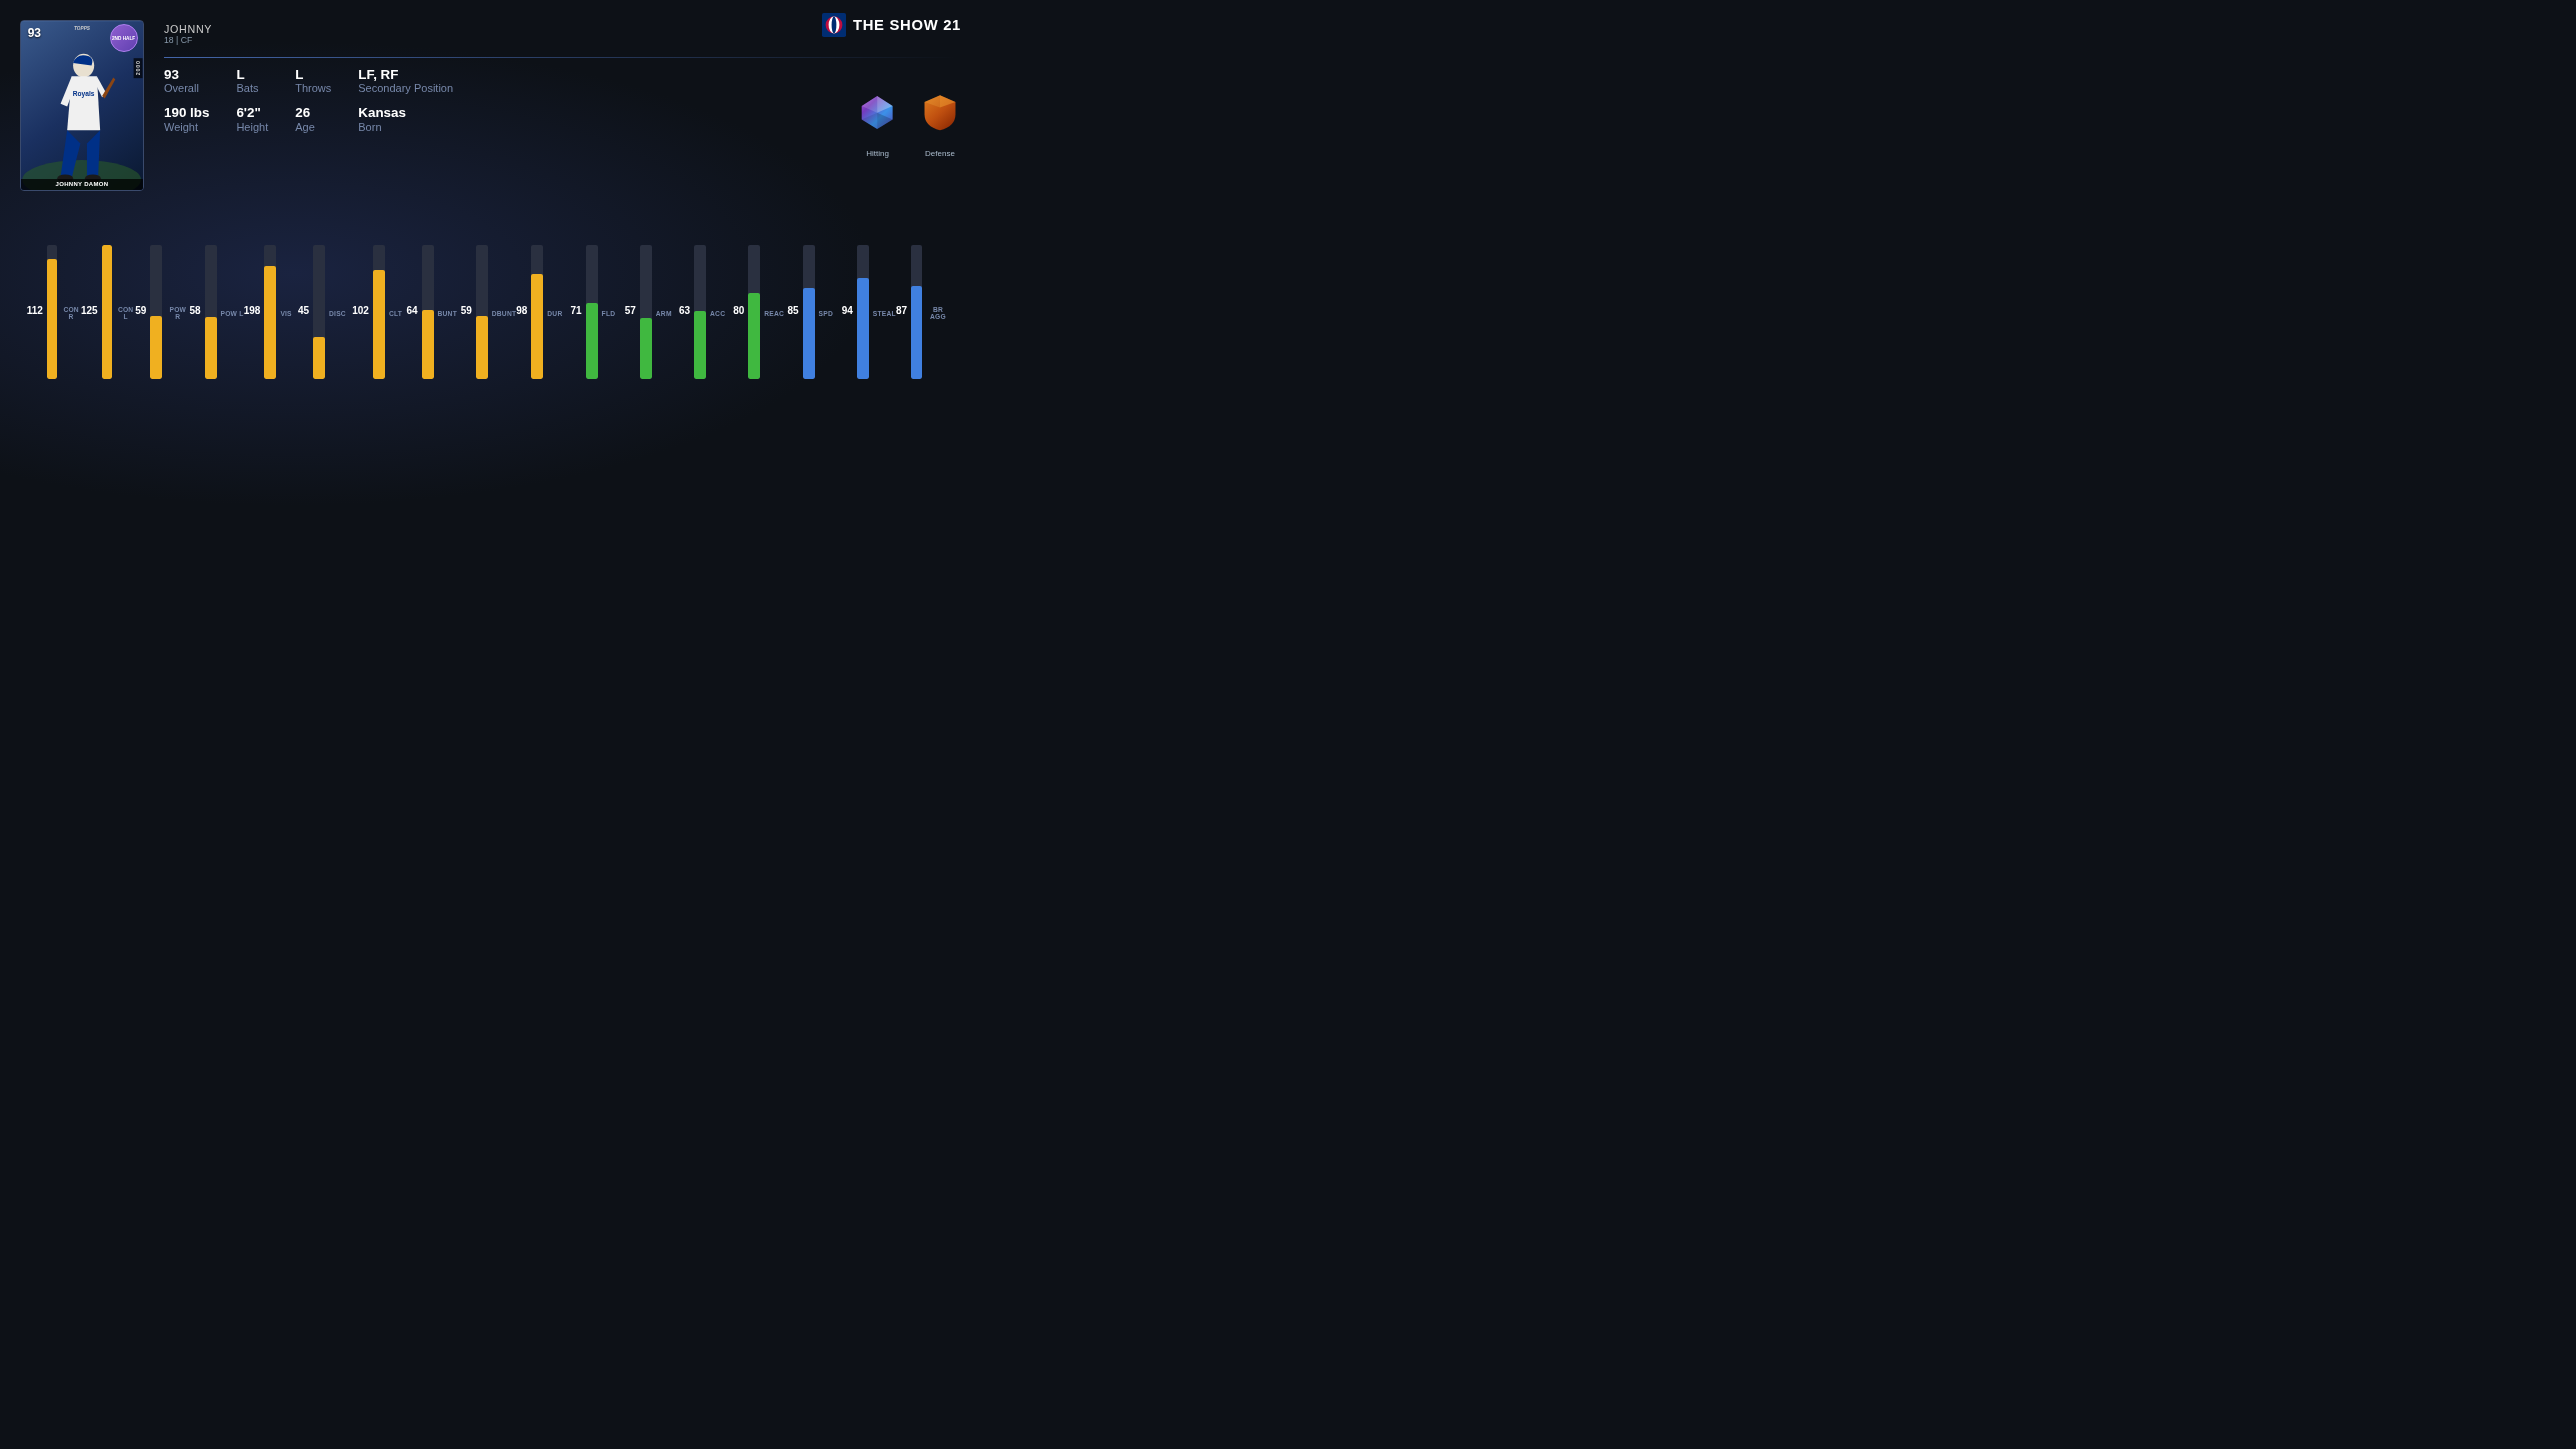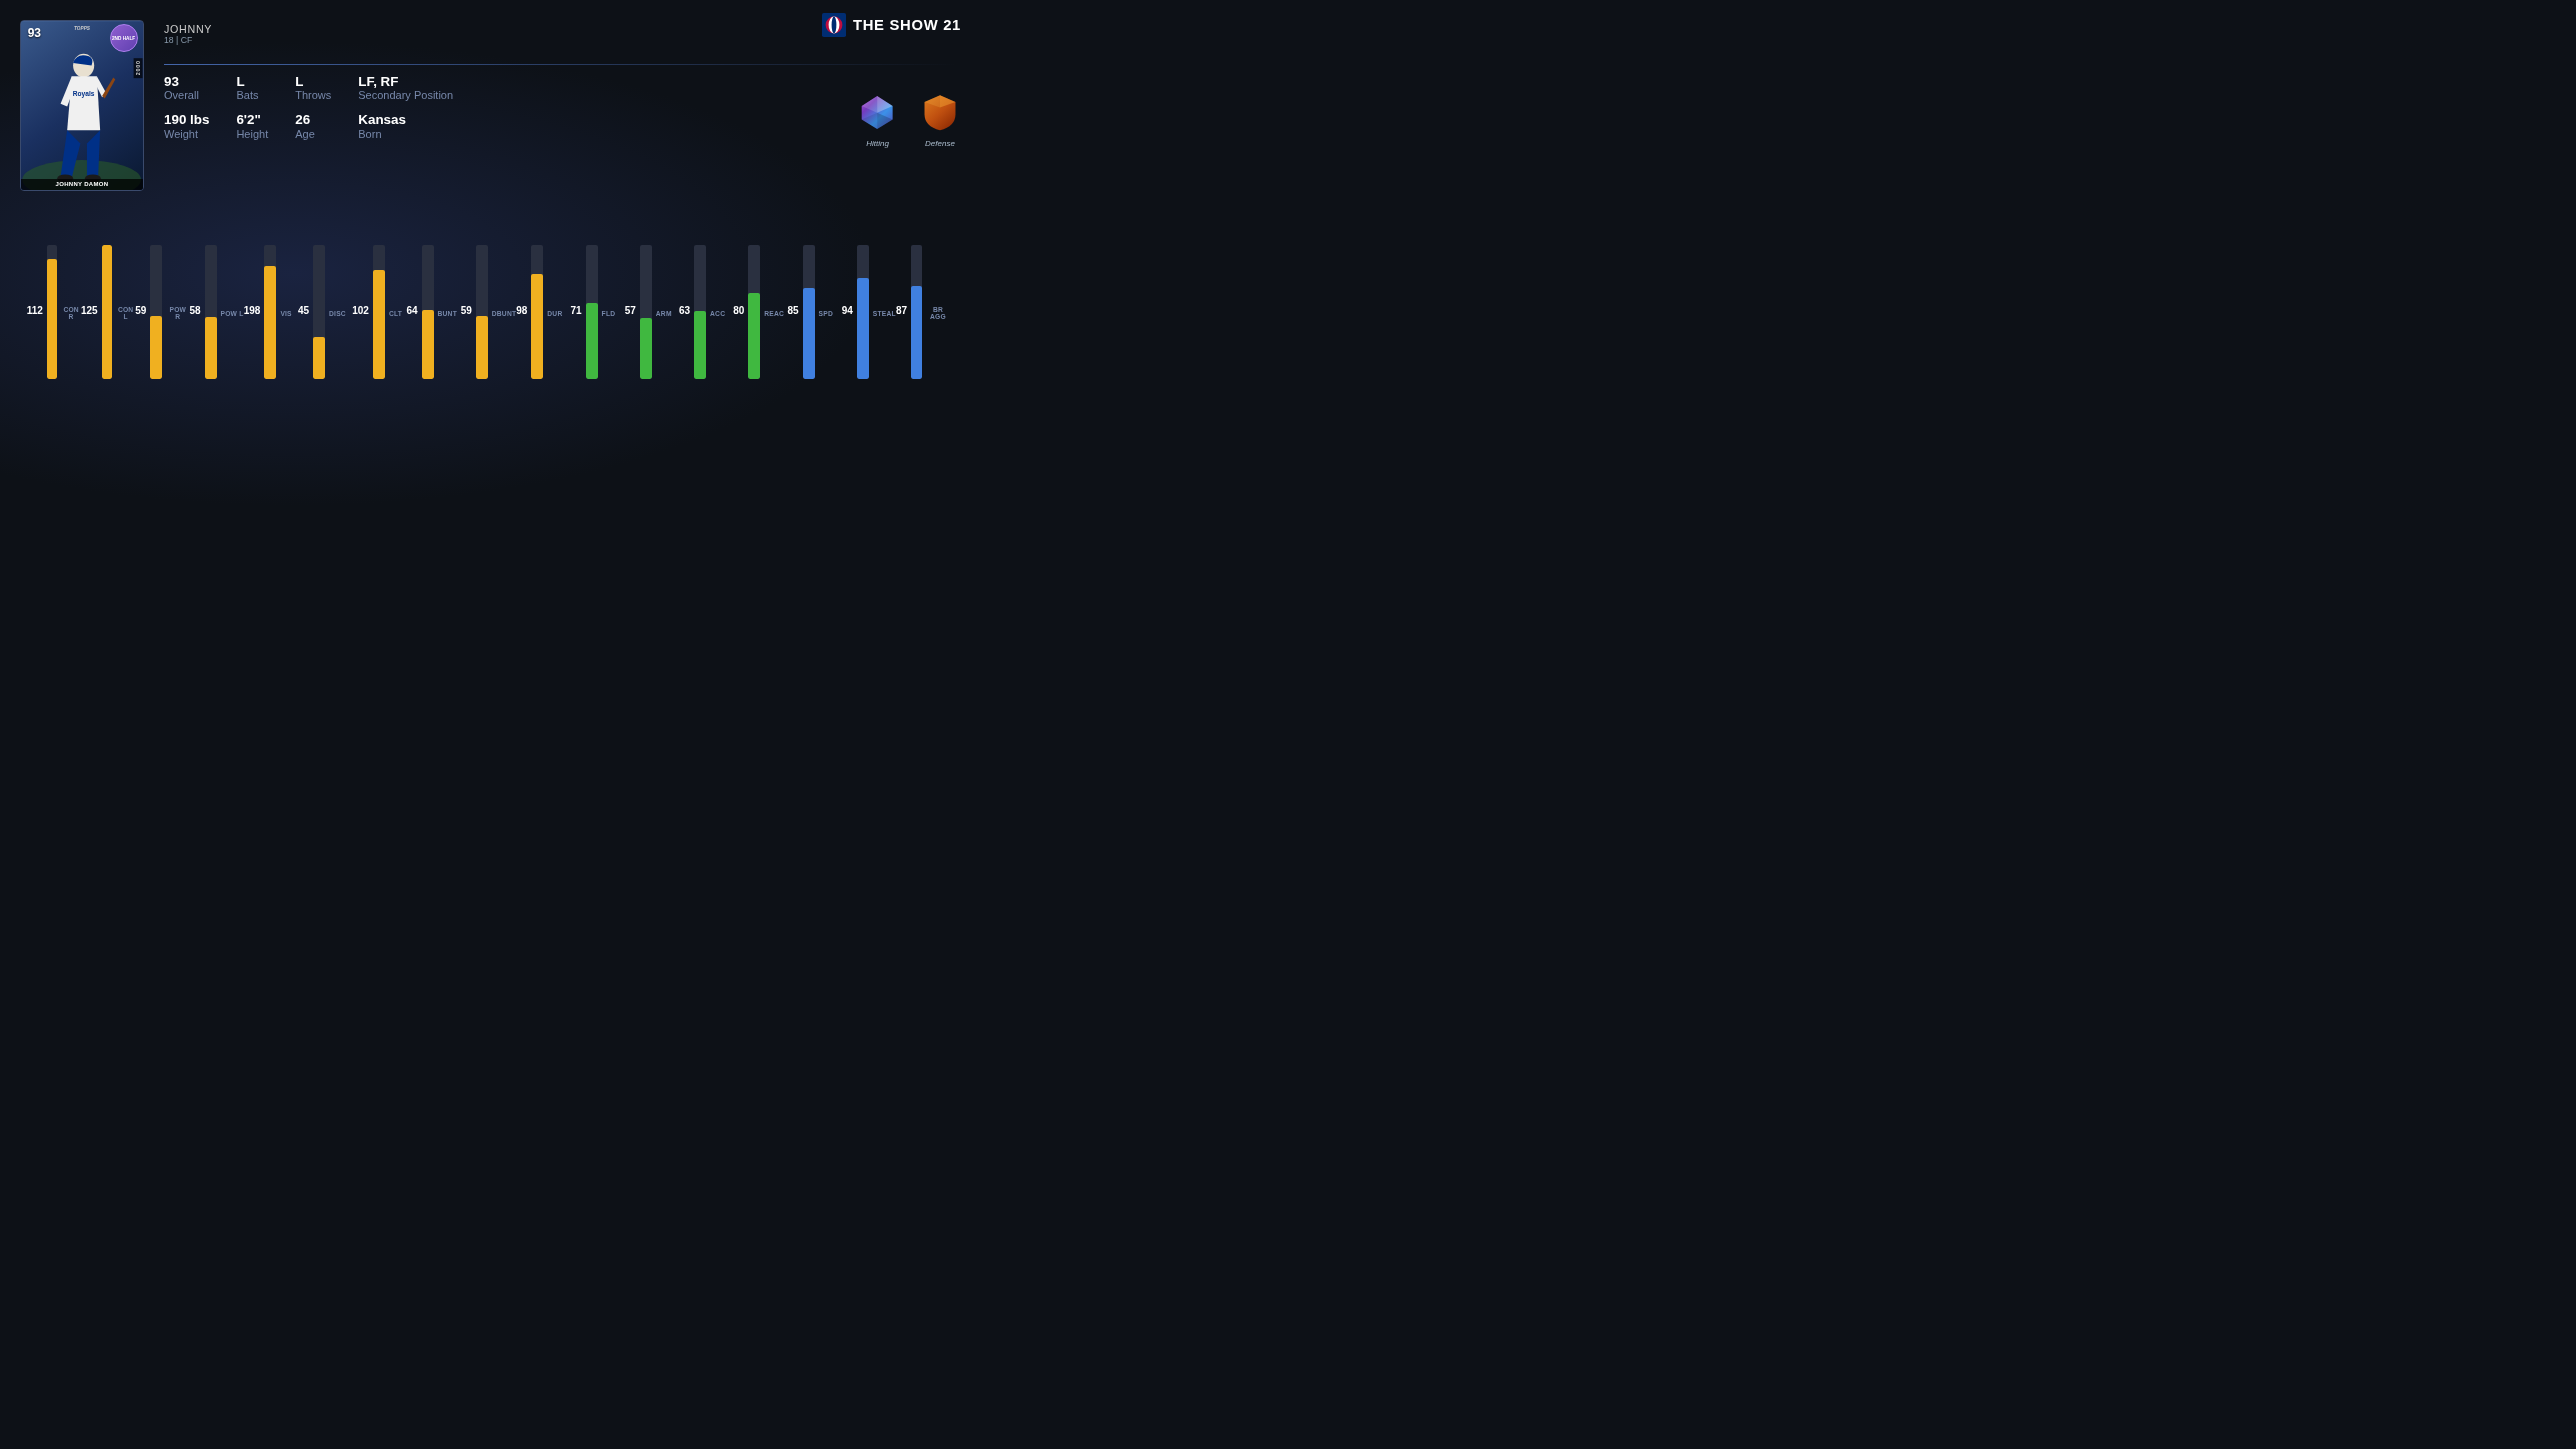--- a/index.html
+++ b/index.html
@@ -175,21 +175,21 @@
       color: #ffffff;
       letter-spacing: 0.7px;
       text-transform: uppercase;
       line-height: 1;
       margin-bottom: 2.7px;
     }
 
     .player-meta {
       font-size: 8.7px;
       color: #8899aa;
-      margin-bottom: 19px;
+      margin-bottom: 12px;
     }
 
     .divider-line {
       height: 0.7px;
       background: linear-gradient(to right, #4466aa, transparent);
       margin-bottom: 9.4px;
     }
 
     .stats-grid {
       display: grid;
@@ -220,22 +220,21 @@
       top: 94px;
       display: flex;
       gap: 27px;
       align-items: center;
     }
 
     .ability-item {
       display: flex;
       flex-direction: column;
       align-items: center;
-      gap: 8px;
-      font-style: italic;
+      gap: 18px;
     }
 
     .ability-icon-gem {
       width: 37px;
       height: 37px;
     }
 
     .ability-icon-shield {
       width: 34px;
       height: 37px;

